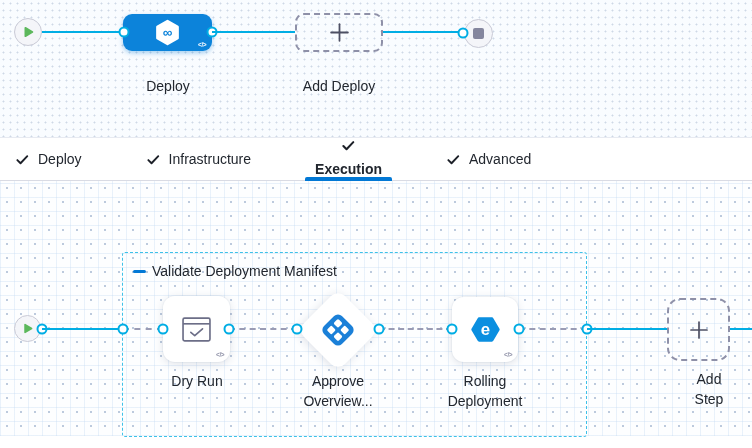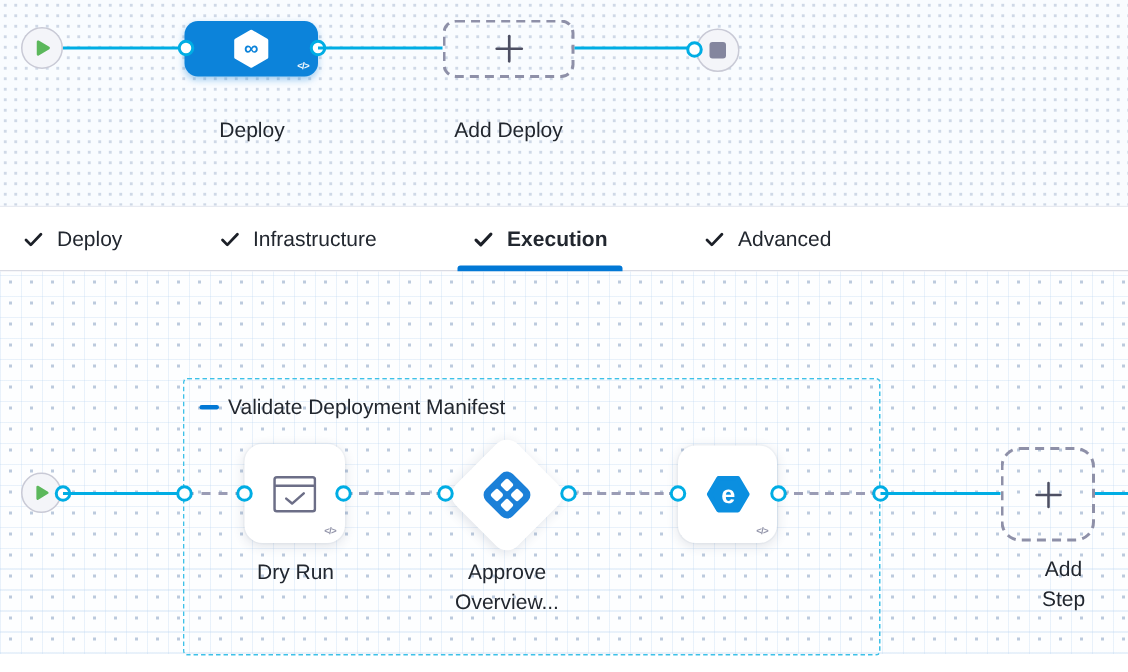--- a/index.html
+++ b/index.html
@@ -38,21 +38,21 @@
     justify-content:center; box-shadow:0 2px 5px rgba(2,120,213,.35); cursor:pointer; }
   .stage-box .code-glyph { right:6px; bottom:3px; color:rgba(255,255,255,.95); }
   .dashed-box { position:absolute; border:2px dashed #8e90a8; border-radius:9px;
     display:flex; align-items:center; justify-content:center; cursor:pointer; }
 
   
   .tabbar { height:44px; background:#fff; border-top:1px solid #e7eaf1;
     border-bottom:1px solid #d9dbe4; display:flex; align-items:stretch; padding-left:5px; }
   .tab { position:relative; display:flex; align-items:center; gap:8px;
     padding:0 10px; margin-right:44px; font-size:14px; color:#22272f; cursor:pointer; }
-  .tab.active { font-weight:bold; }
+  .tab.active { font-weight:bold;flex-direction:column; }
   .tab.active::after { content:""; position:absolute; left:0; right:0; bottom:-1px;
     height:4px; background:#0278d5; border-radius:2px 2px 0 0; }
 
   
   .step-group { position:absolute; left:122px; top:71px; width:465px; height:185px;
     border:1px dashed #3ec1e8; border-radius:3px; }
   .group-title { position:absolute; left:133px; top:82px; display:flex;
     align-items:center; gap:6px; font-size:14px; color:#22272f; }
   .group-dash { width:13px; height:3px; border-radius:2px; background:#0278d5; }
   .step-box { position:absolute; background:#fff; border-radius:12px;
@@ -201,20 +201,21 @@
 
     <div class="step-box" style="left:452px; top:116px; width:66px; height:65px;">
       <span style="display:flex;">
         <svg width="31" height="31" viewBox="0 0 24 24">
           <polygon points="2.2,12 7,3.8 17,3.8 21.8,12 17,20.2 7,20.2" fill="#0b8fe0" stroke="#0b8fe0" stroke-width="2.4" stroke-linejoin="round"></polygon>
           <text x="12" y="16.6" text-anchor="middle" font-size="13" font-weight="bold" fill="#ffffff">e</text>
         </svg>
       </span>
       <span class="code-glyph">&lt;/&gt;</span>
     </div>
+    <div class="node-label" style="left:485px; top:190px; width:110px; margin-left:-55px; transform:none;">Rolling Deployment</div>
 
     <div class="node-dot" style="left:123px; top:148px;"></div>
     <div class="node-dot" style="left:163px; top:148px;"></div>
     <div class="node-dot" style="left:229px; top:148px;"></div>
     <div class="node-dot" style="left:297px; top:148px;"></div>
     <div class="node-dot" style="left:379px; top:148px;"></div>
     <div class="node-dot" style="left:452px; top:148px;"></div>
     <div class="node-dot" style="left:519px; top:148px;"></div>
     <div class="node-dot" style="left:587px; top:148px;"></div>
 

